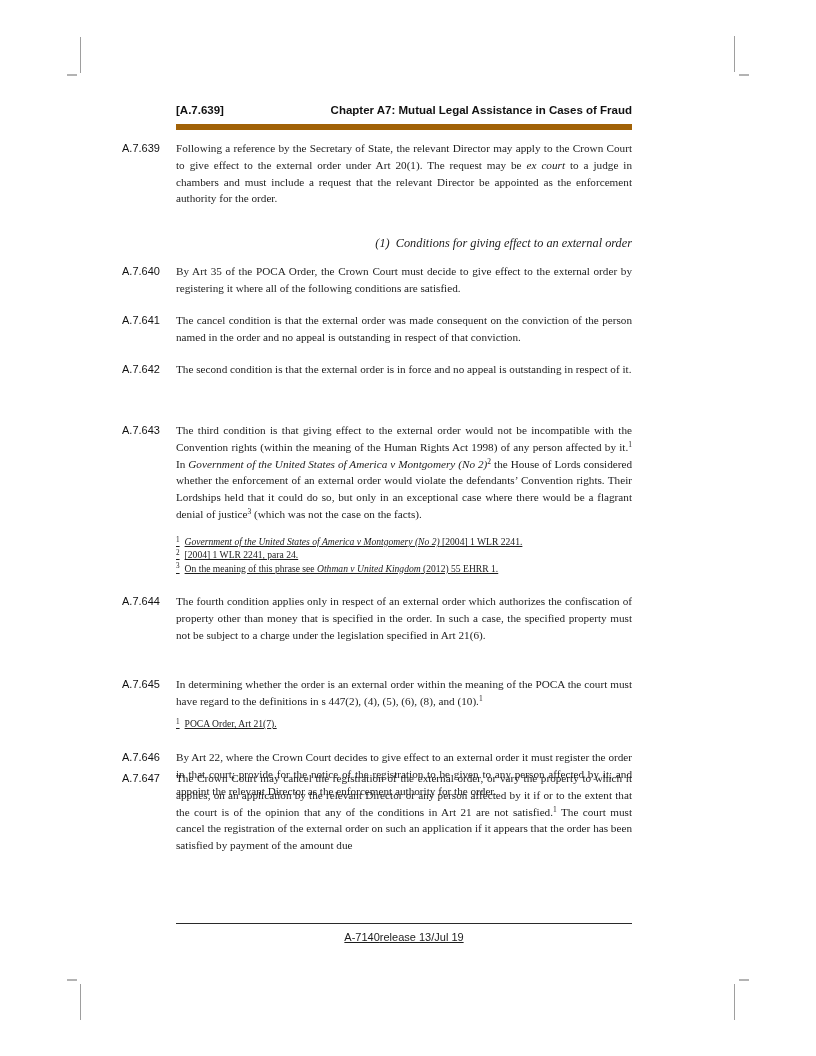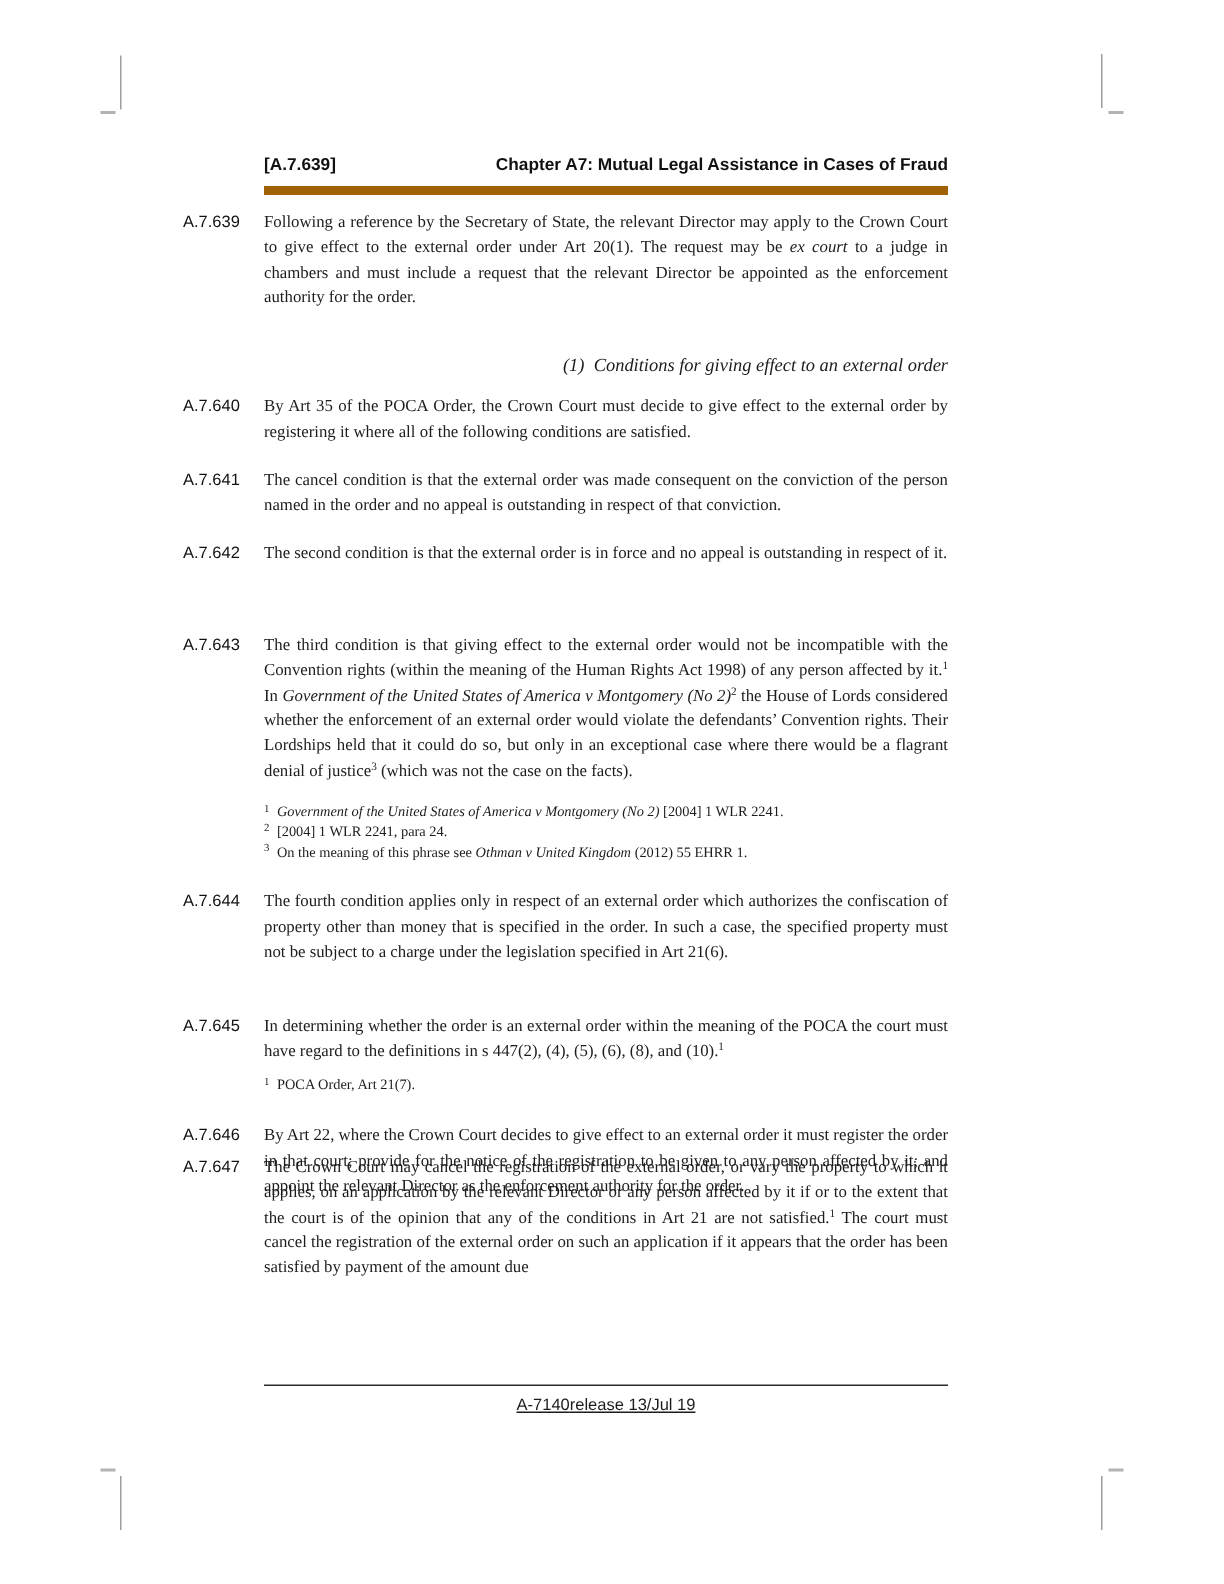--- a/index.html
+++ b/index.html
@@ -36,21 +36,21 @@
     text-align:justify;
   }
   .it{font-style:italic;}
   .sup{font-size:7.5px;vertical-align:4px;line-height:0;}
   
   .sect{
     position:absolute;left:122px;top:236px;width:510px;
     text-align:right;font-style:italic;font-size:12.3px;line-height:15px;
   }
   
-  .fns{position:absolute;left:176px;width:456px;}
+  .fns{position:absolute;left:176px;width:456px;text-decoration:underline;}
   .fn{
     font-size:9.6px;line-height:13.3px;
     padding-left:10px;text-indent:-10px;
   }
   .fnum{font-size:7.2px;vertical-align:3.5px;margin-right:5px;line-height:0;}
   
   .footer-rule{position:absolute;left:176px;top:923px;width:456px;border-top:1px solid #2a2a2a;}
   .footer{
     position:absolute;left:176px;top:931px;width:456px;
     display:flex;justify-content:center;

